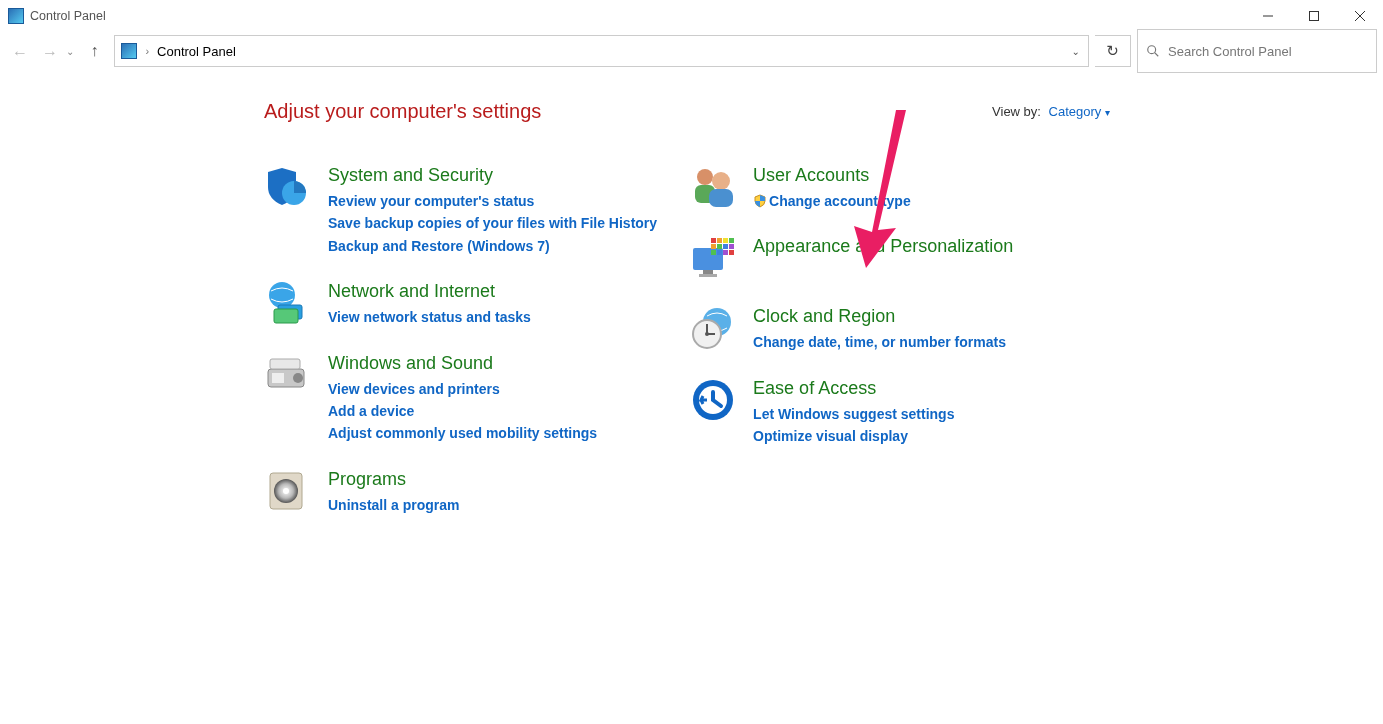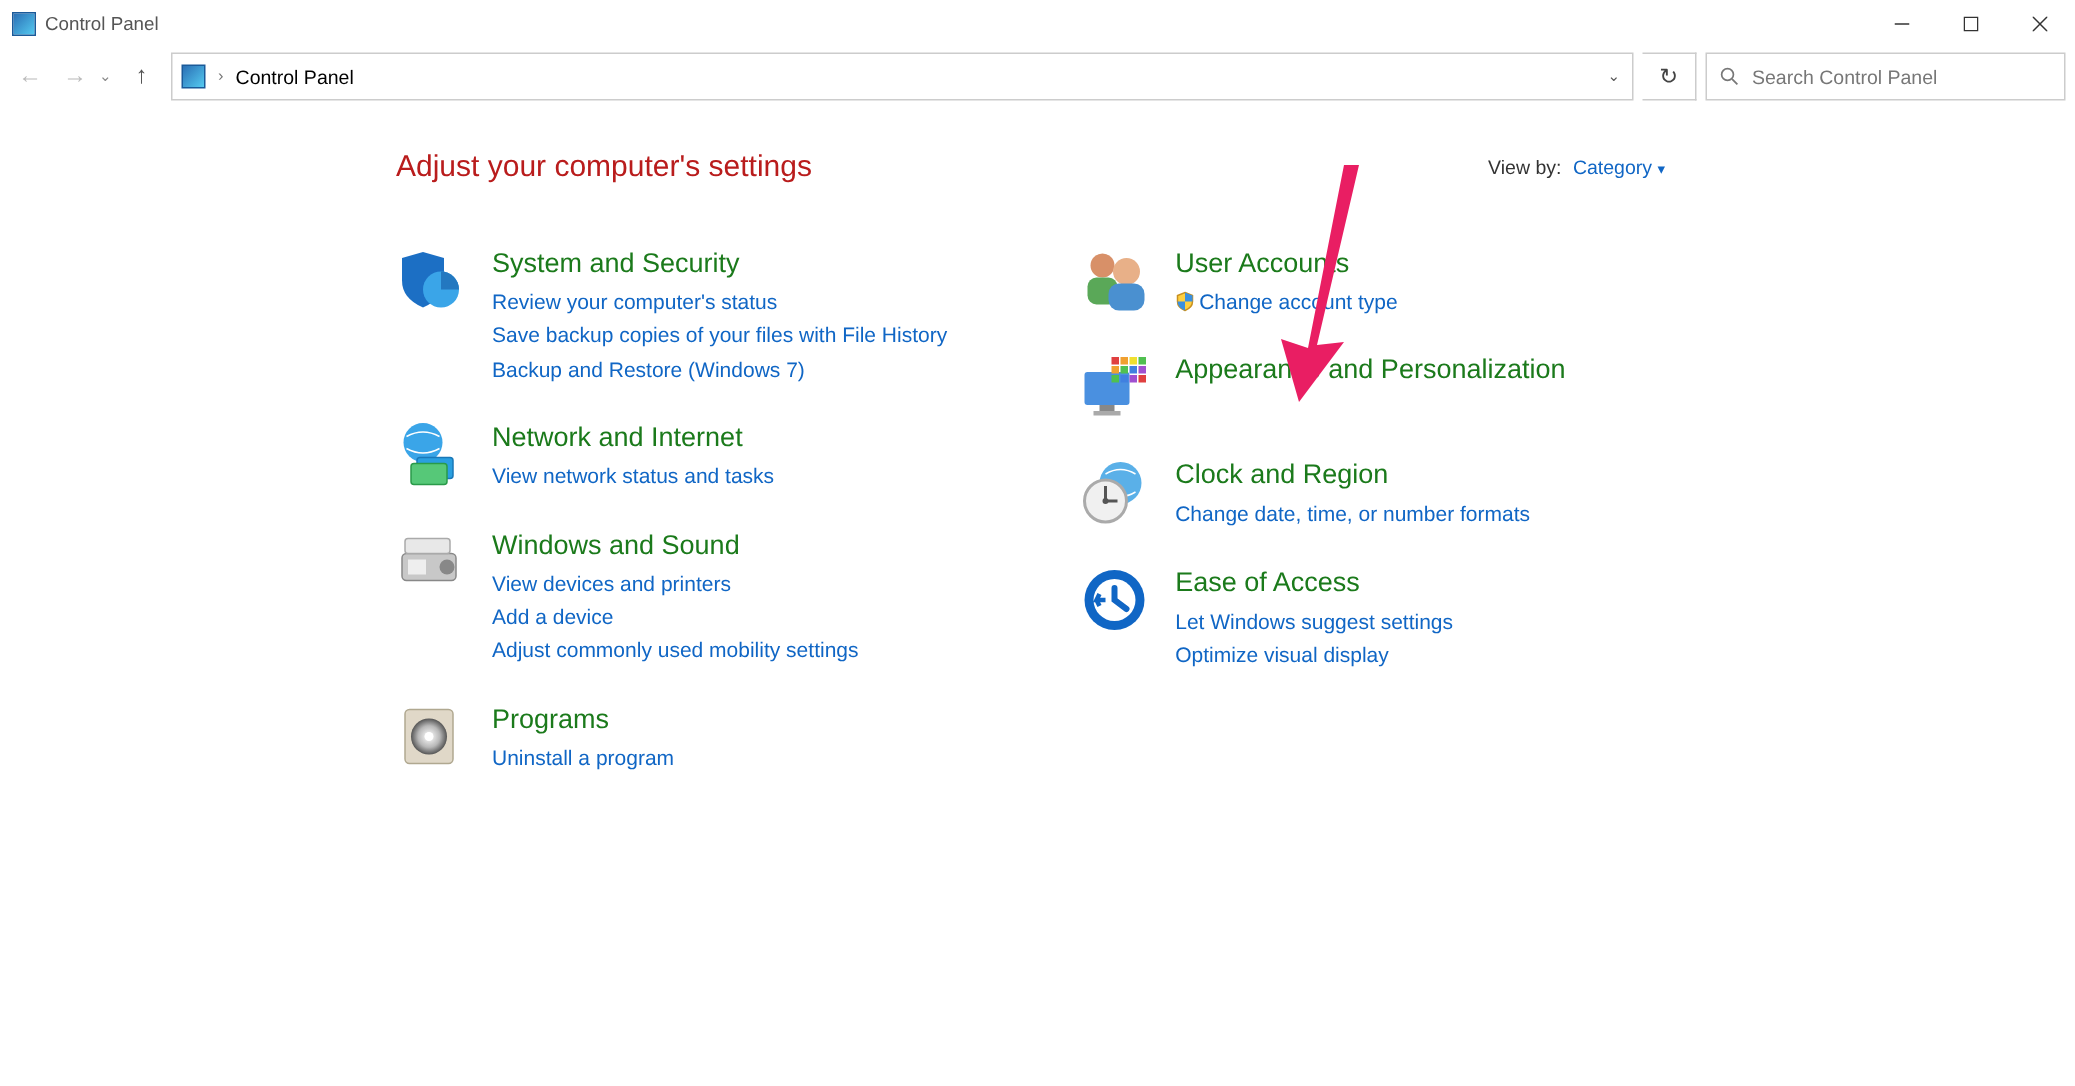--- a/index.html
+++ b/index.html
@@ -16,39 +16,39 @@
   .navbar { height: 38px; display: flex; align-items: center; padding: 0 6px; gap: 2px; }
   .nav-arrow, .nav-up { width: 28px; height: 28px; display: flex; align-items: center; justify-content: center; color: #bbb; font-size: 16px; }
   .nav-arrow.enabled, .nav-up { color: #555; }
   .nav-chevron { color:#888; font-size:10px; padding-right:4px;}
   .address { flex: 1; height: 32px; border: 1px solid #ccc; margin: 0 4px; display: flex; align-items: center; gap: 8px; padding-left: 6px; position: relative; }
   .address .app-icon-sm { width: 16px; height: 16px; background: linear-gradient(135deg,#2a6fb5,#55caf0); border:1px solid #1a5a99;}
   .address .chev { color:#777; font-size:11px;}
   .address .loc { font-size: 13px; }
   .address .dd { position:absolute; right:8px; color:#555; font-size:10px;}
   .refresh { width: 36px; height: 32px; border:1px solid #ccc; border-left:none; display:flex; align-items:center; justify-content:center; color:#444; font-size:15px;}
-  .searchbox { width: 240px; height: 32px; border:1px solid #ccc; margin-left:4px; display:flex; align-items:center; padding-left:8px; gap:8px; color:#777;}
+  .searchbox { width: 240px; height: 44px; border:1px solid #ccc; margin-left:4px; display:flex; align-items:center; padding-left:8px; gap:8px; color:#777;}
   .searchbox input { border:none; outline:none; font-size:13px; flex:1; color:#333; }
   .searchbox input::placeholder { color:#777; }
 
   
   .content { padding: 30px 0 0 264px; position: relative; }
   .heading { color:#b91c1c; font-size:20px; font-weight:400; margin-bottom: 40px; }
   .viewby { position:absolute; right:273px; top:34px; font-size:13px; }
   .viewby .label { color:#333; margin-right:4px;}
   .viewby .value { color:#1066c5; }
   .viewby .chev { color:#1066c5; font-size:10px;}
 
-  .columns { display:flex; gap: 88px; }
+  .columns { display:flex; gap: 32px; }
   .col { display:flex; flex-direction:column; }
   .category { display:flex; gap:16px; margin-bottom: 22px; position:relative;}
   .cat-icon { width:48px; height:48px; flex-shrink:0; }
   .cat-body { padding-top:2px; }
   .cat-title { color:#1b7a1b; font-size:18px; font-weight:400; margin-bottom:4px; display:block; }
-  .cat-link { color:#1066c5; font-size:14px; display:block; line-height:1.6; }
+  .cat-link { color:#1066c5; font-size:14px; display:block; line-height:1.6;font-weight:bold; }
 
   
   .arrow-annot { position:absolute; left:848px; top:110px; pointer-events:none; }
   .arrow-annot svg { overflow:visible; }
 
   
   svg { display:block; }
 </style>
 </head>
 <body>

